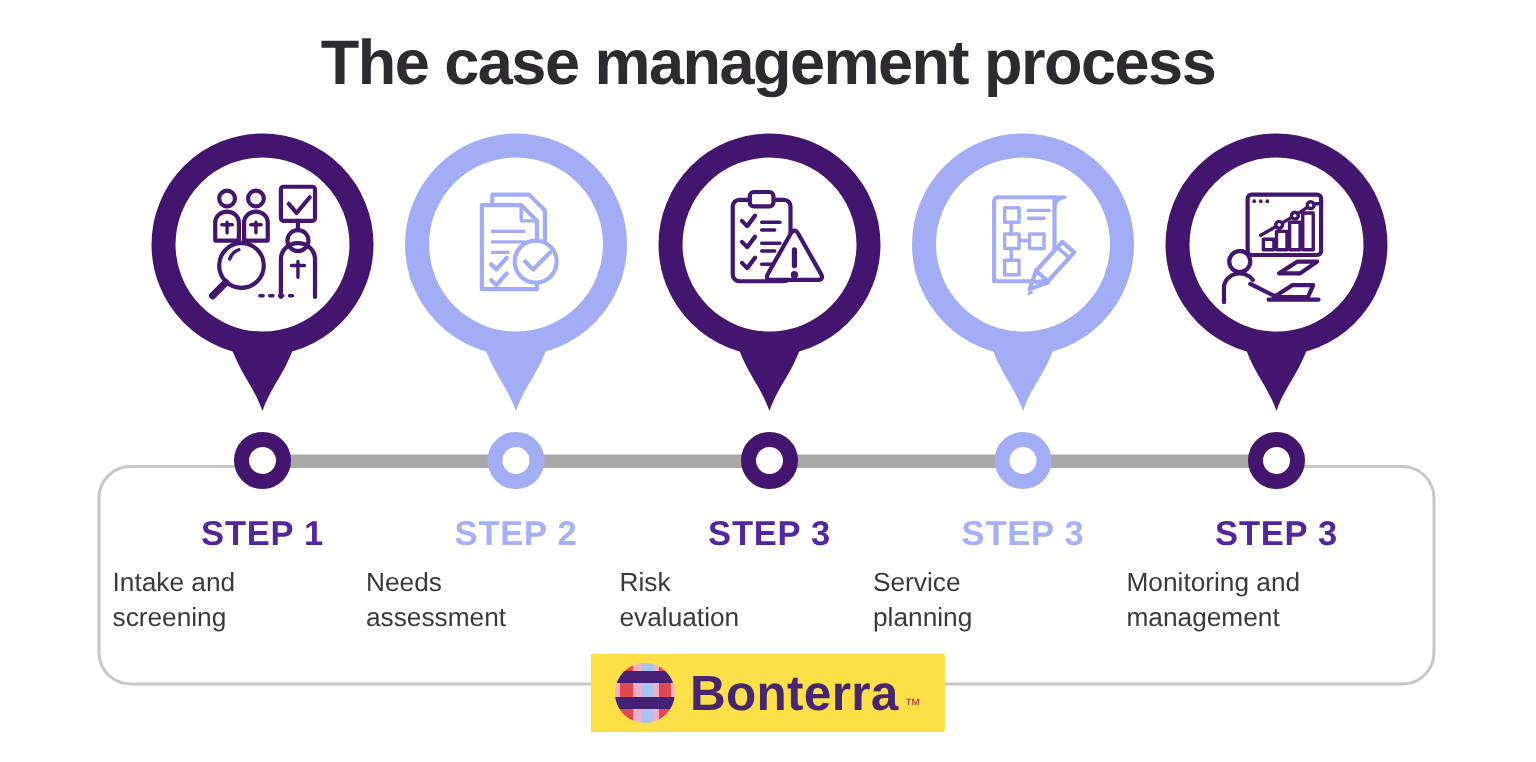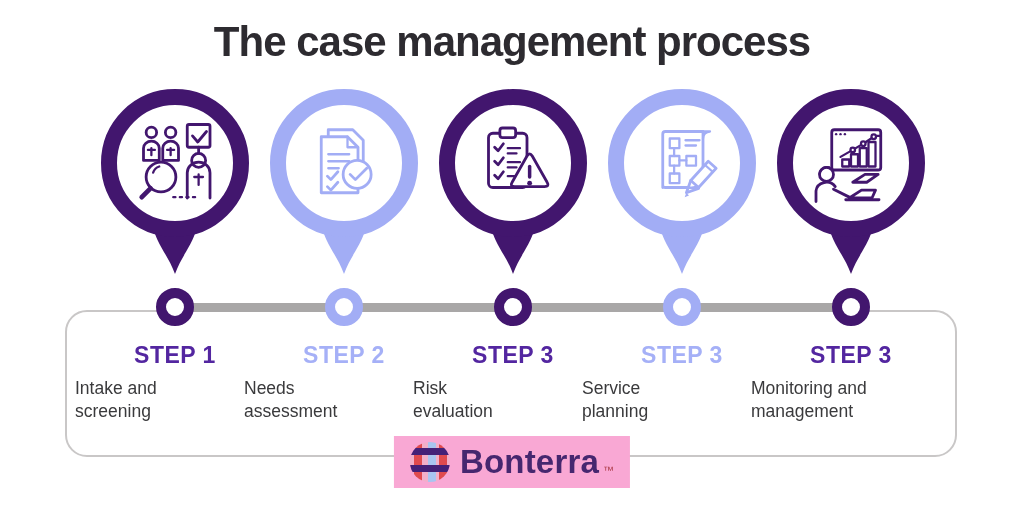--- a/index.html
+++ b/index.html
@@ -34,21 +34,21 @@
   .step.light .marker{border:10px solid var(--pin_light);}
 
   .step-label{position:absolute;top:342px;left:-100px;width:200px;text-align:center;
               font-size:23px;font-weight:700;letter-spacing:.5px;z-index:5;}
   .step.dark .step-label{color:var(--label_dark);}
   .step.light .step-label{color:var(--label_light);}
   .step-desc{position:absolute;top:377px;left:-100px;width:200px;
              font-size:17.5px;line-height:1.32;color:var(--step_text);white-space:pre-line;z-index:5;}
 
   .logo{position:absolute;left:512px;top:436px;transform:translateX(-50%);
-        display:flex;align-items:center;gap:10px;background:#f9a8d4;padding:6px 16px;z-index:6;}
+        display:flex;align-items:center;gap:10px;background:#fde047;padding:6px 16px;z-index:6;}
   .logo-mark{width:40px;height:40px;border-radius:50%;display:inline-block;
     background-color:var(--logo_pink);
     background-image:
       linear-gradient(180deg, rgba(0,0,0,0) 14%, var(--logo_purple) 14% 33%, rgba(0,0,0,0) 33% 57%, var(--logo_purple) 57% 76%, rgba(0,0,0,0) 76%),
       linear-gradient(90deg, var(--logo_pink) 0 9%, var(--logo_red) 9% 31%, var(--logo_pink) 31% 44%, var(--logo_blue) 44% 64%, var(--logo_pink) 64% 73%, var(--logo_red) 73% 93%, var(--logo_pink) 93%);}
   .logo-text{font-size:33px;font-weight:700;color:var(--brand_purple);letter-spacing:.2px;}
   .logo-tm{font-size:11px;color:#a93640;align-self:flex-end;margin-bottom:6px;margin-left:-6px;}
 
   .ic{stroke:currentColor;fill:none;stroke-width:3.2;stroke-linecap:round;stroke-linejoin:round;}
   .ic .fw{fill:#fff;}

